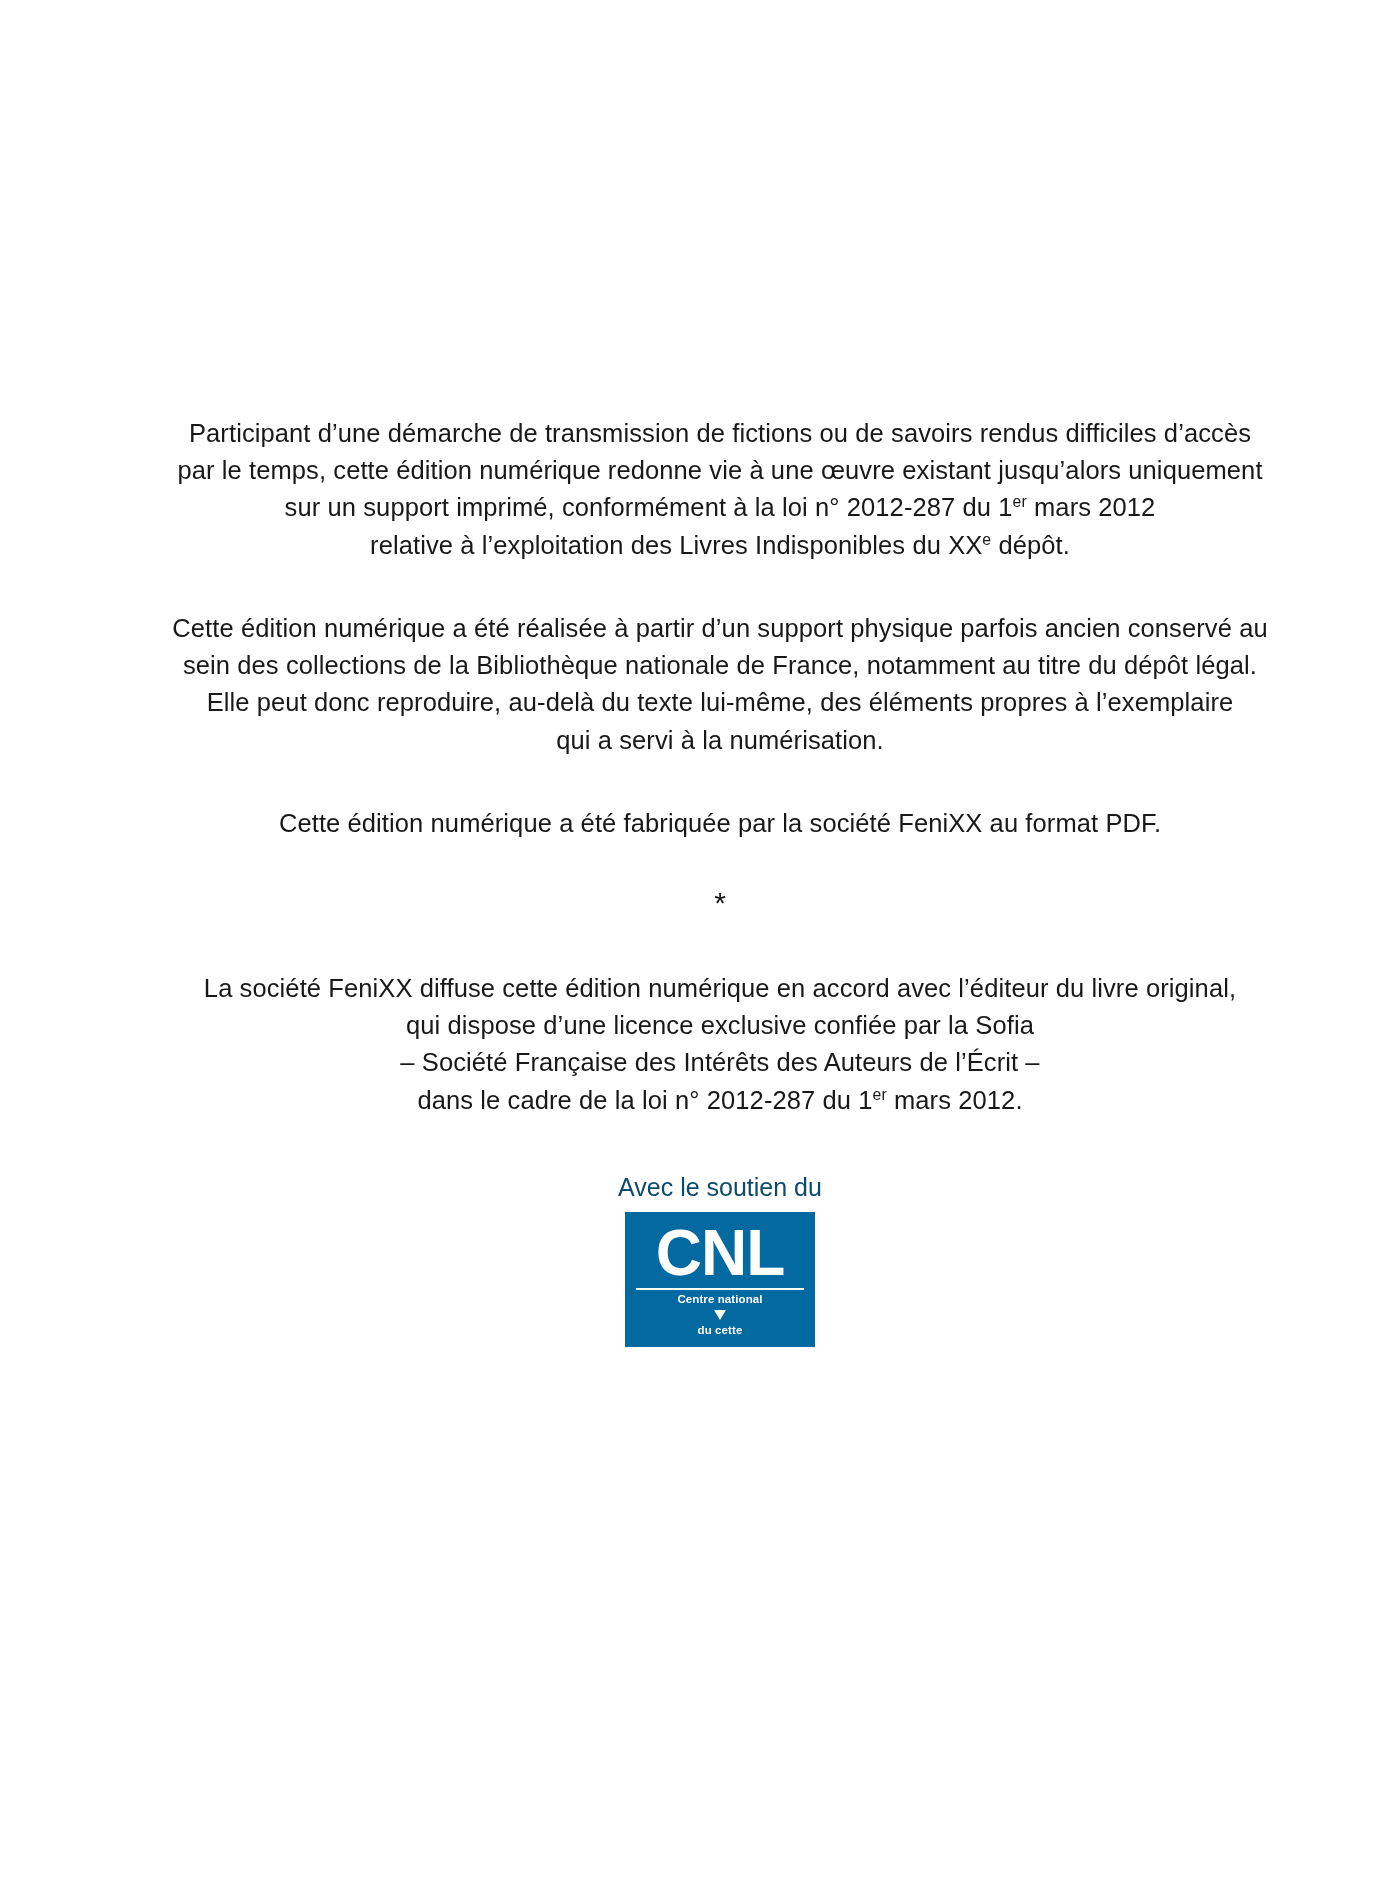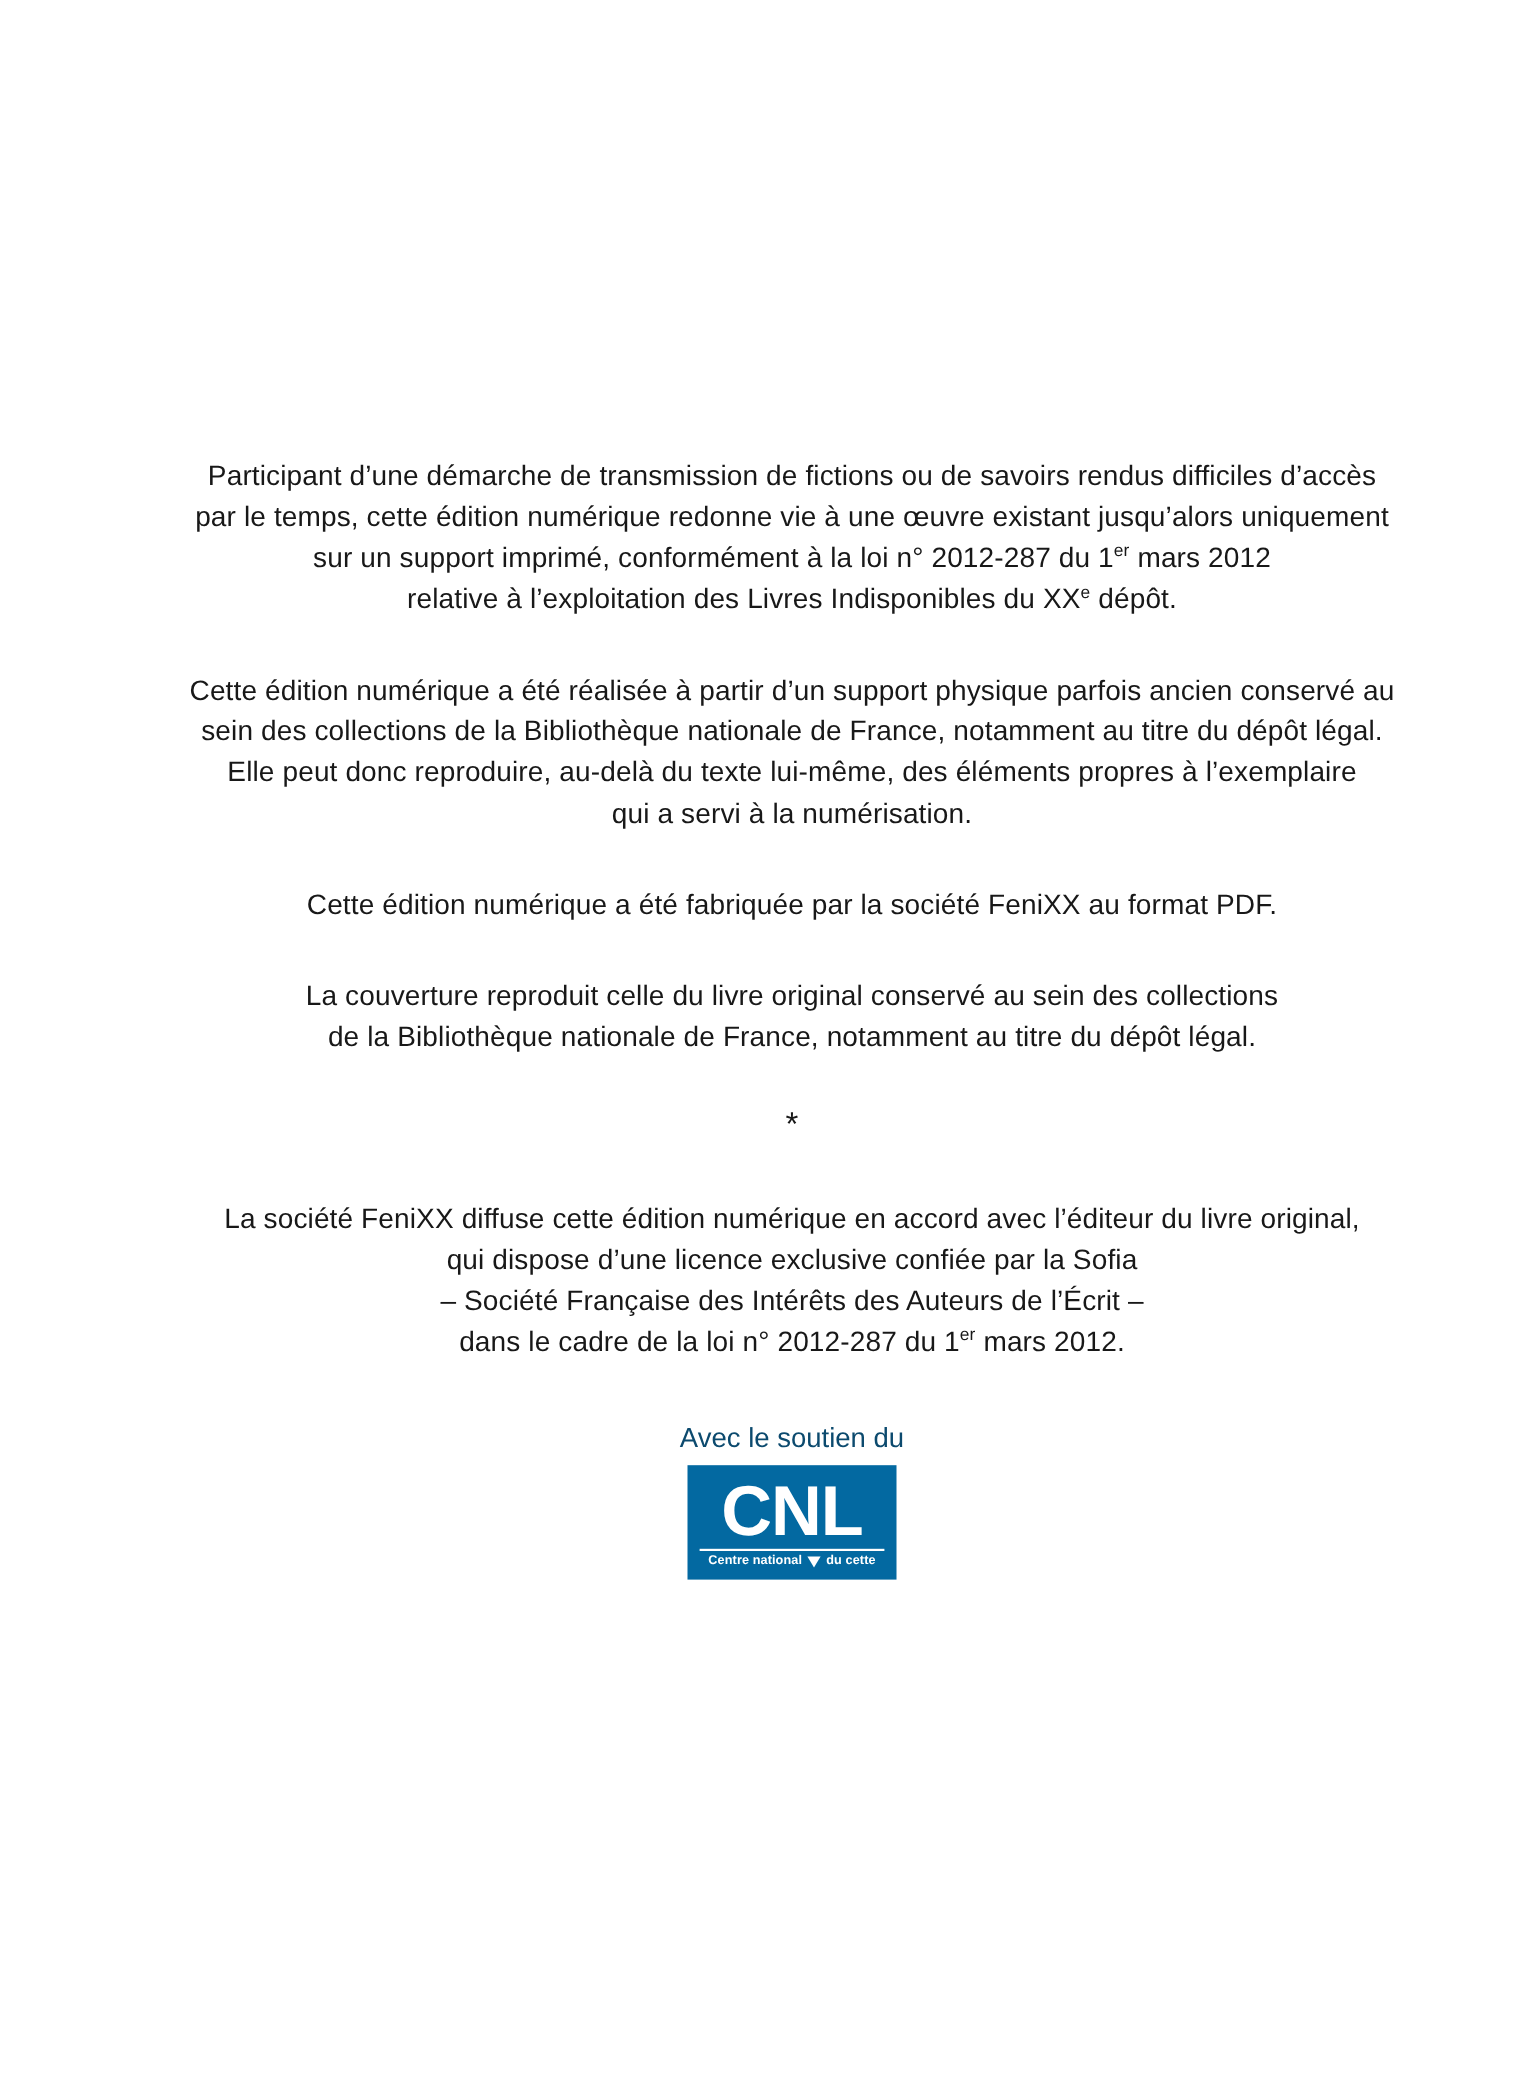--- a/index.html
+++ b/index.html
@@ -86,20 +86,21 @@
     display: flex;
     align-items: center;
     justify-content: center;
     gap: 5px;
     color: #ffffff;
     font-size: 11.5px;
     font-weight: bold;
     letter-spacing: 0.1px;
     line-height: 1;
     padding-bottom: 2px;
+    flex-direction: column;
   }
   .cnl-tri {
     width: 0;
     height: 0;
     border-left: 6px solid transparent;
     border-right: 6px solid transparent;
     border-top: 10px solid #ffffff;
     display: inline-block;
   }
 </style>
@@ -120,24 +121,20 @@
       <span>Cette édition numérique a été réalisée à partir d’un support physique parfois ancien conservé au</span><br>
       <span>sein des collections de la Bibliothèque nationale de France, notamment au titre du dépôt légal.</span><br>
       <span>Elle peut donc reproduire, au-delà du texte lui-même, des éléments propres à l’exemplaire</span><br>
       <span>qui a servi à la numérisation.</span>
     </p>
 
     <p class="block">
       <span>Cette édition numérique a été fabriquée par la société FeniXX au format PDF.</span>
     </p>
 
-    <p class="block">
-      <span>La couverture reproduit celle du livre original conservé au sein des collections</span><br>
-      <span>de la Bibliothèque nationale de France, notamment au titre du dépôt légal.</span>
-    </p>
 
     <p class="star">*</p>
 
     <p class="block">
       <span>La société FeniXX diffuse cette édition numérique en accord avec l’éditeur du livre original,</span><br>
       <span>qui dispose d’une licence exclusive confiée par la Sofia</span><br>
       <span>– Société Française des Intérêts des Auteurs de l’Écrit –</span><br>
       <span>dans le cadre de la loi n° <span>2012-287</span> du <span>1</span><sup>er</sup> <span>mars 2012.</span></span>
     </p>
 

